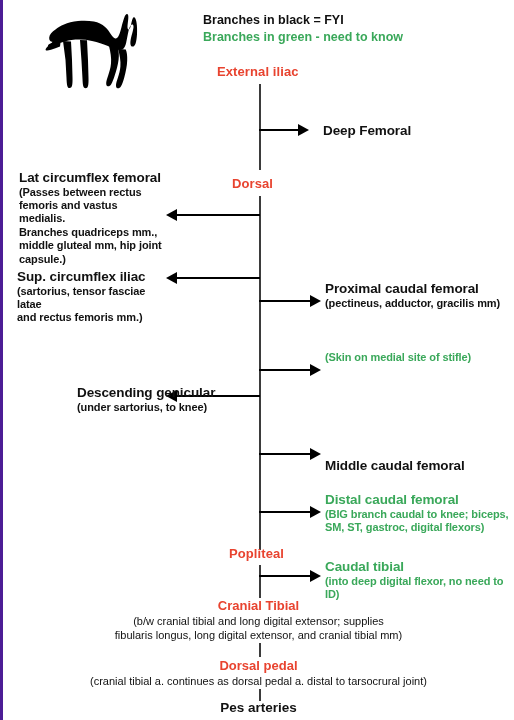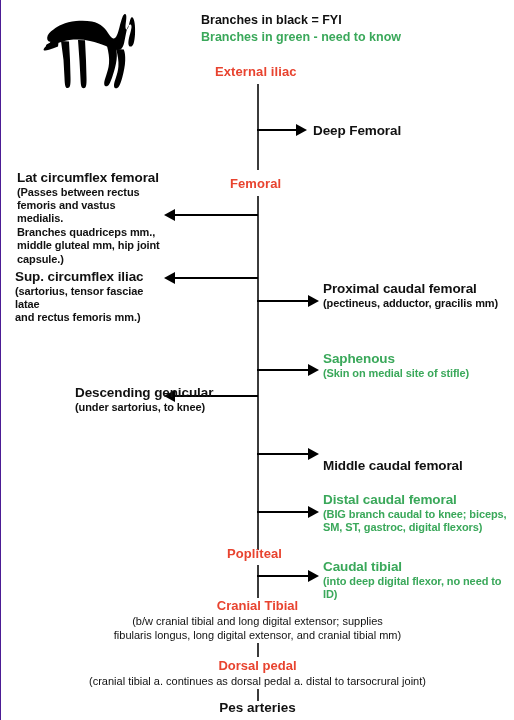--- a/index.html
+++ b/index.html
@@ -9,21 +9,21 @@
   }
   body {
     font-family: "Liberation Sans", sans-serif;
   }
   #page {
     position: relative;
     width: 514px;
     height: 720px;
     background: #ffffff;
     overflow: hidden;
-    border-left: 1px solid #4c1d95;
+    border-left: 3px solid #4c1d95;
     box-sizing: border-box;
   }
 
   
   .spine {
     position: absolute;
     left: 256px;
     width: 1.6px;
     background: #3b3b3b;
   }
@@ -175,25 +175,25 @@
   </div>
 
   <div class="node" style="left:214px; top:64px;">External iliac</div>
 
   <div class="spine" style="top:84px; height:86px;"></div>
 
   <div class="arrow right" style="left:256px; top:124px; width:50px;">
     <div class="shaft" style="left:0; width:44px;"></div>
     <div class="head"></div>
   </div>
-  <div class="blk" style="left:312px; top:123px;">
+  <div class="blk" style="left:320px; top:123px;">
     <div class="title">Deep Femoral</div>
   </div>
 
-  <div class="node" style="left:229px; top:176px;">Femoral</div>
+  <div class="node" style="left:229px; top:176px;">Dorsal</div>
 
   <div class="spine" style="top:196px; height:354px;"></div>
 
   <div class="arrow left" style="left:163px; top:209px; width:94px;">
     <div class="shaft" style="left:9px; width:85px;"></div>
     <div class="head"></div>
   </div>
   <div class="blk" style="left:16px; top:170px; width:146px;">
     <div class="title">Lat circumflex femoral</div>
     <div class="sub">
@@ -226,21 +226,20 @@
     <div class="sub">
       <div>(pectineus, adductor, gracilis mm)</div>
     </div>
   </div>
 
   <div class="arrow right" style="left:256px; top:364px; width:62px;">
     <div class="shaft" style="left:0; width:56px;"></div>
     <div class="head"></div>
   </div>
   <div class="blk green" style="left:322px; top:351px;">
-    <div class="title">Saphenous</div>
     <div class="sub">
       <div>(Skin on medial site of stifle)</div>
     </div>
   </div>
 
   <div class="arrow left" style="left:163px; top:390px; width:94px;">
     <div class="shaft" style="left:9px; width:85px;"></div>
     <div class="head"></div>
   </div>
   <div class="blk" style="left:28px; top:385px; width:140px;margin-left:46px;">

